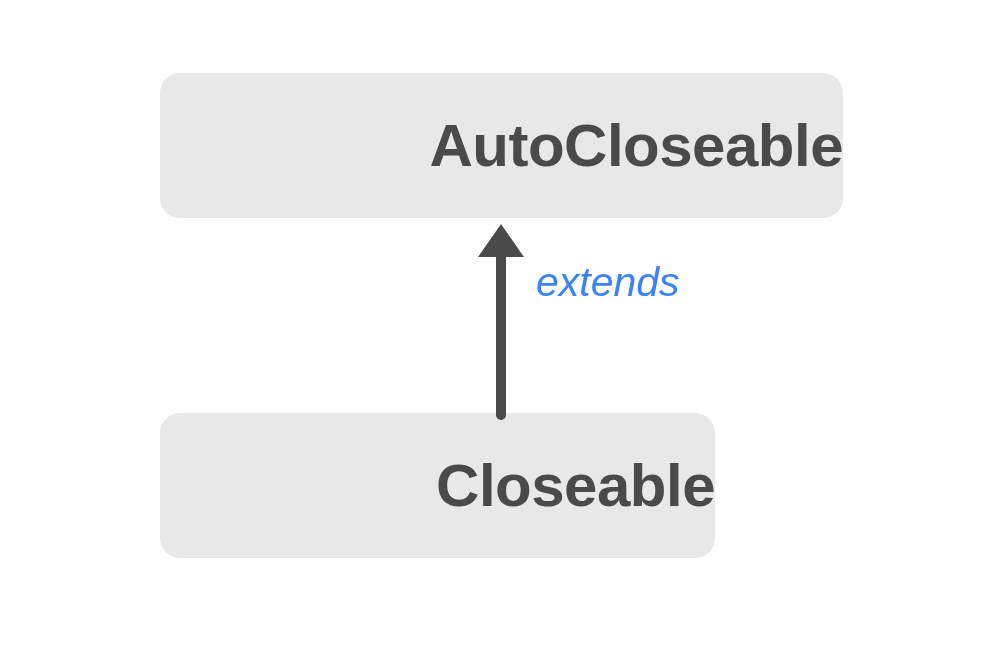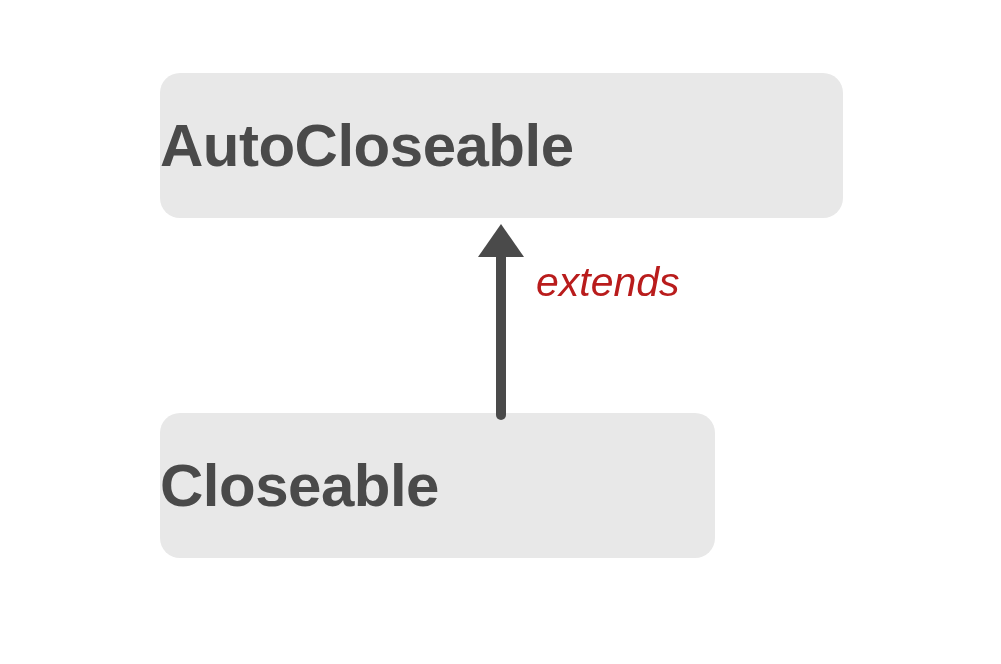--- a/index.html
+++ b/index.html
@@ -22,21 +22,21 @@
     background: #ffffff;
   }
 
   .uml-node {
     position: absolute;
     box-sizing: border-box;
     background: #e8e8e8;
     border-radius: 20px;
     display: flex;
     align-items: center;
-    justify-content: flex-start;
+    justify-content: flex-end;
     user-select: none;
   }
 
   .uml-node-label {
     font-family: "Liberation Sans", "DejaVu Sans", sans-serif;
     font-weight: bold;
     font-size: 60px;
     line-height: 1;
     letter-spacing: -0.5px;
     color: #4a4a4a;
@@ -68,21 +68,21 @@
 
   .edge-label {
     position: absolute;
     left: 536px;
     top: 262px;
     font-family: "Liberation Sans", "DejaVu Sans", sans-serif;
     font-style: italic;
     font-weight: normal;
     font-size: 41px;
     line-height: 1;
-    color: #b91c1c;
+    color: #3b82f6;
     white-space: nowrap;
     user-select: none;
   }
 </style>
 </head>
 <body>
 
 <div class="diagram-canvas">
 
   <div class="uml-node" id="node-autocloseable">

